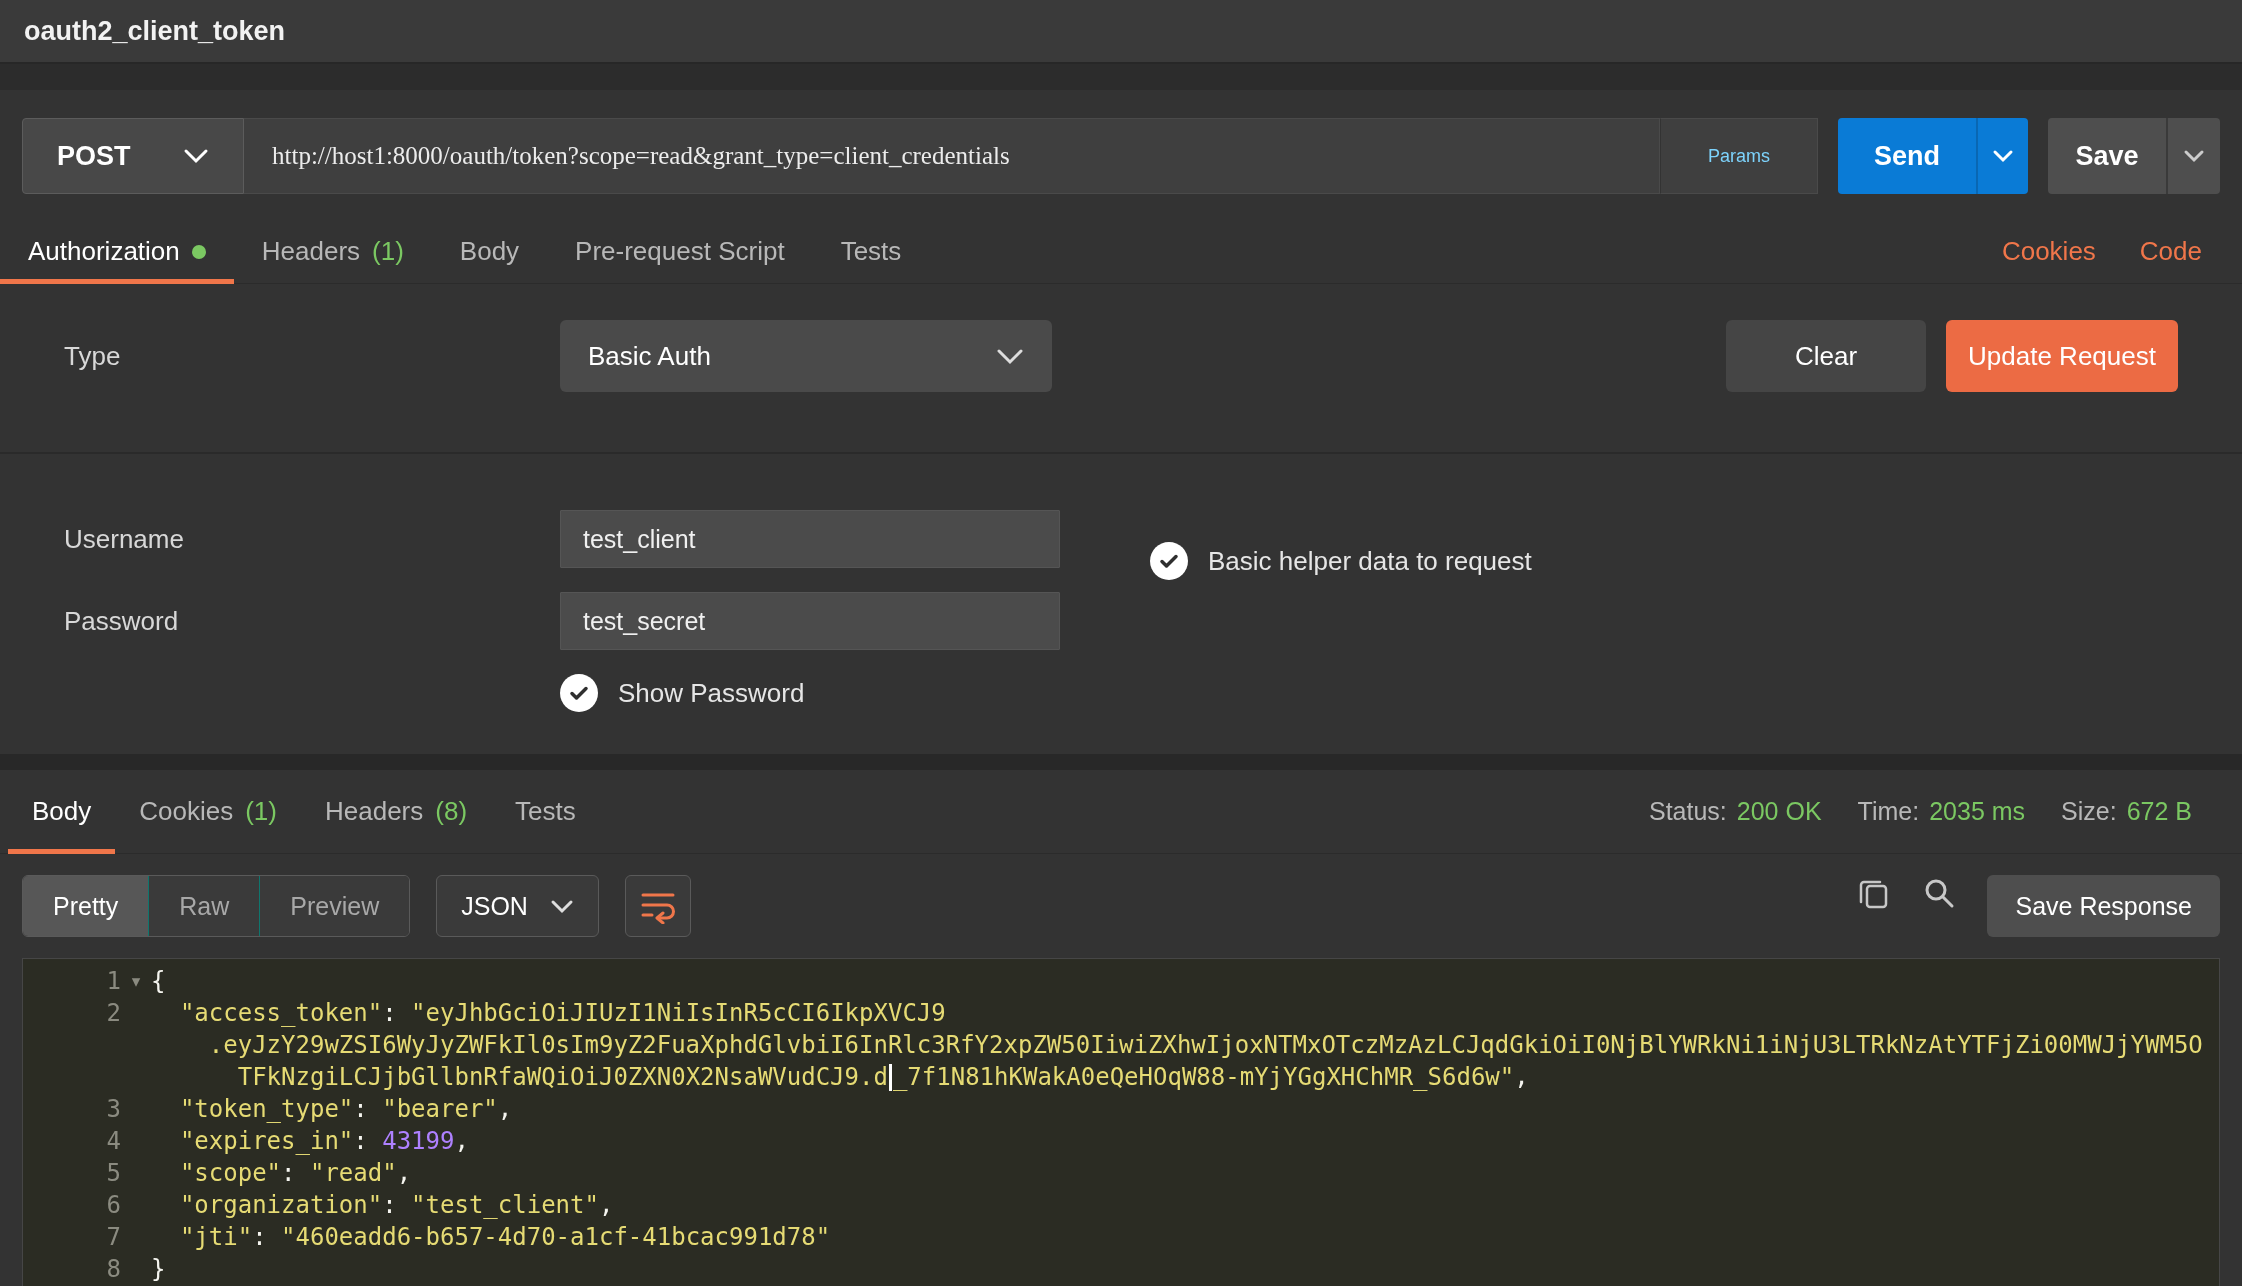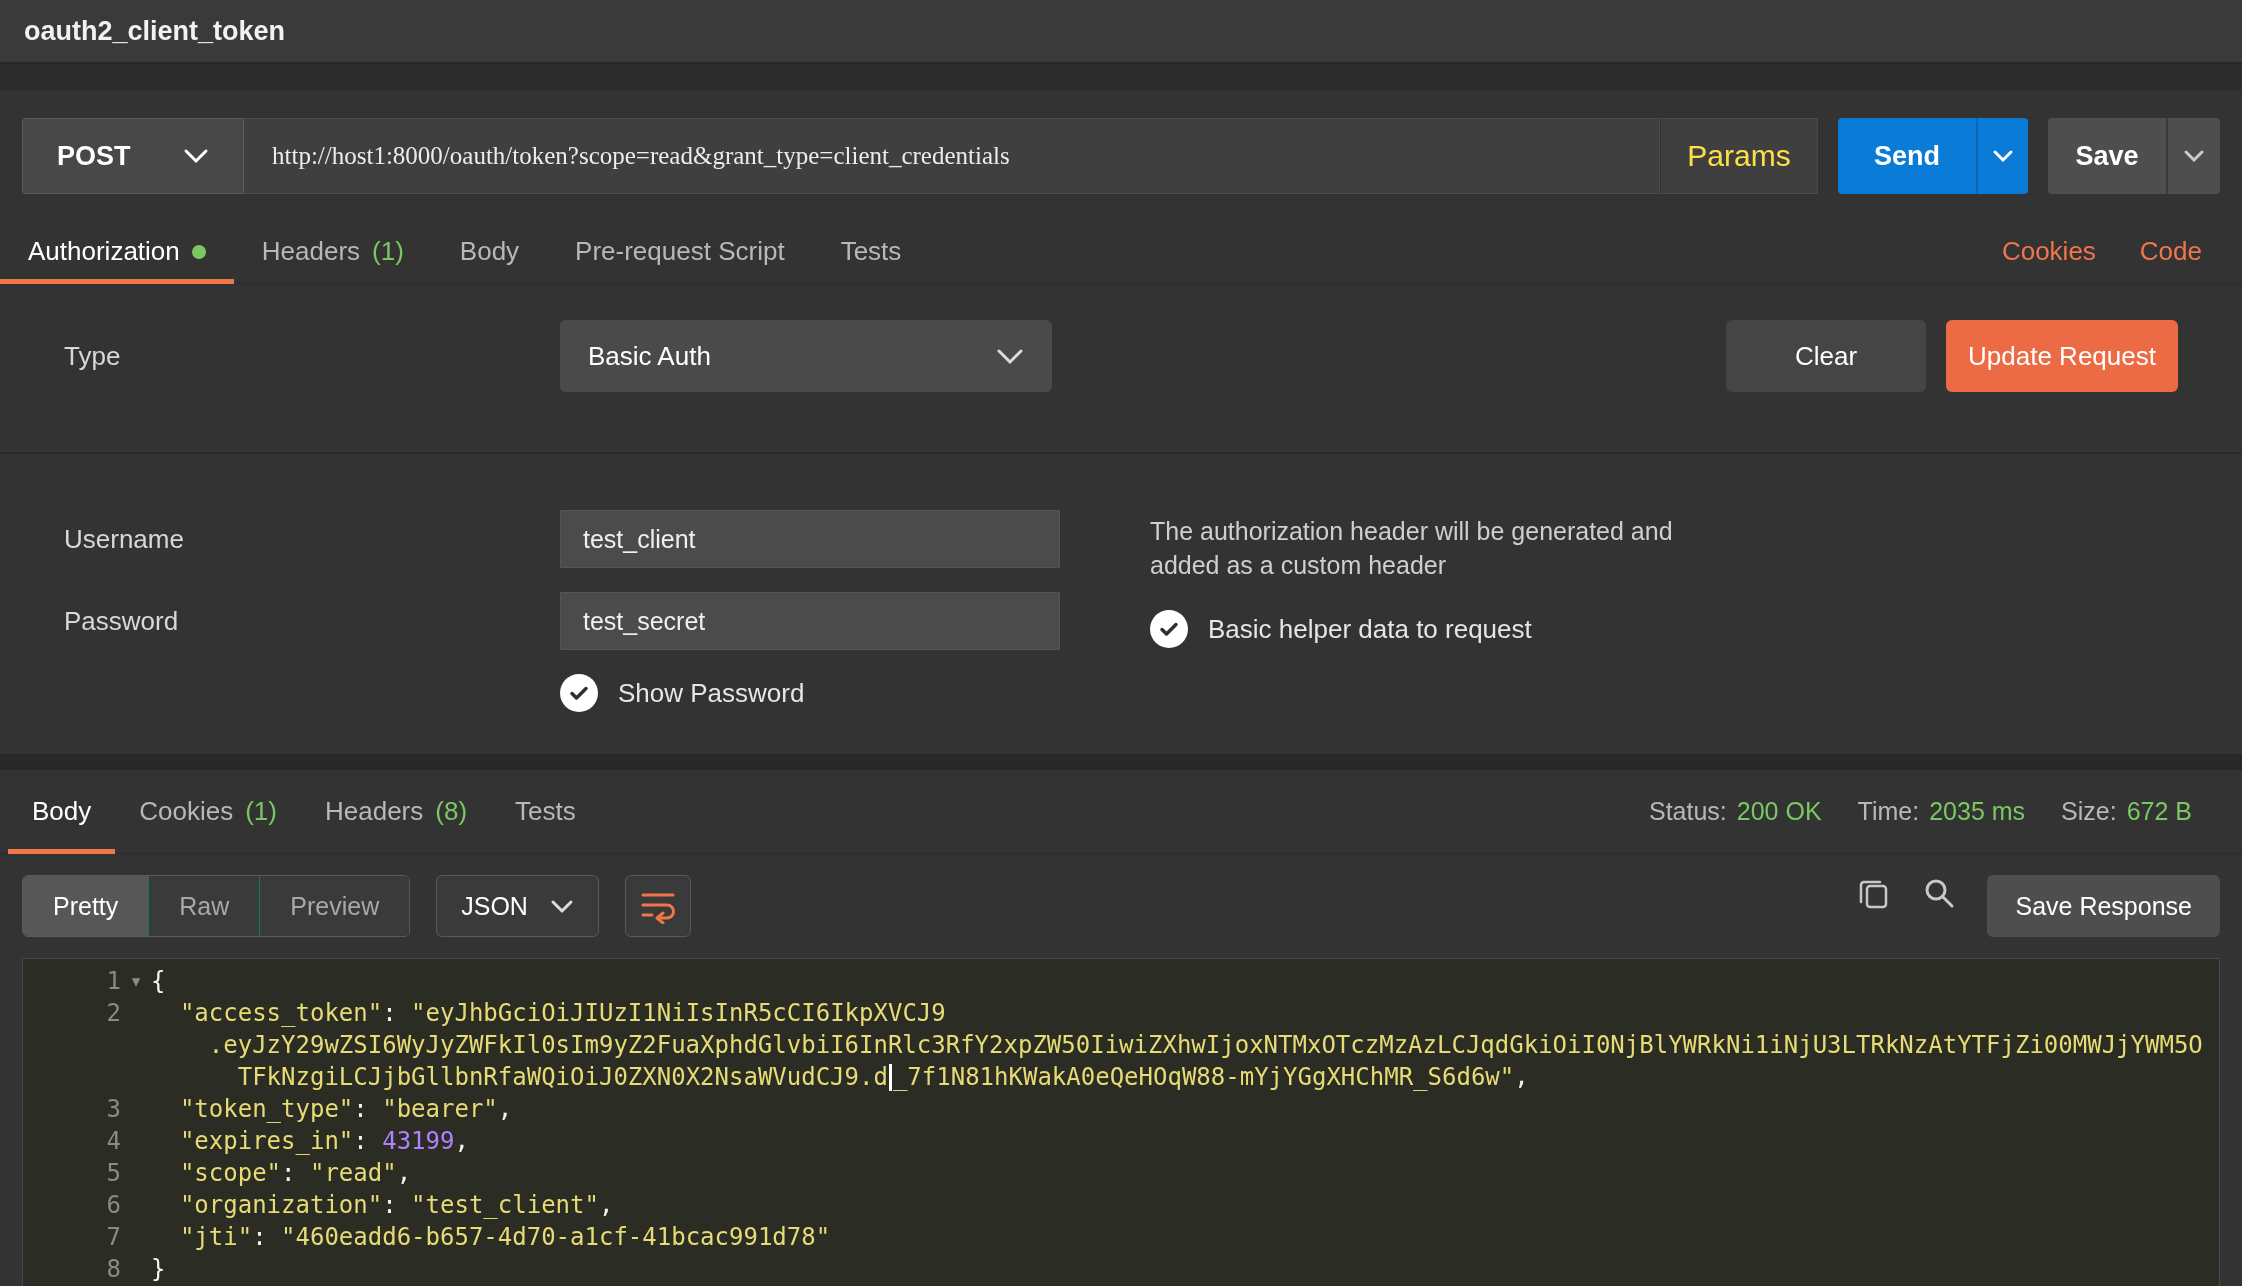--- a/index.html
+++ b/index.html
@@ -30,21 +30,21 @@
   .url-field {
     flex: 1; background: #3f3f3f; border: 1px solid #4a4a4a; border-left: none;
     display: flex; align-items: center; padding: 0 28px;
   }
   .url-field input {
     width: 100%; background: transparent; border: none; outline: none;
     font-size: 25px; color: #ececec; font-family: Liberation Serif, serif;
   }
   .params-btn {
     width: 158px; background: #3f3f3f; border: 1px solid #4a4a4a; border-left: 1px solid #333;
-    color: #fde047; font-size: 30px; display: flex; align-items: center; justify-content: center;
+    color: #7dd3fc; font-size: 18px; display: flex; align-items: center; justify-content: center;
     cursor: pointer;
   }
   .send-group, .save-group { display: flex; margin-left: 20px; }
   .send-btn {
     width: 138px; background: #0a7bd6; color: #fff; font-size: 27px; font-weight: bold;
     border: none; border-radius: 4px 0 0 4px; cursor: pointer;
     display: flex; align-items: center; justify-content: center;
   }
   .send-caret {
     width: 52px; background: #0a7bd6; border: none; border-left: 2px solid #0967b3;
@@ -287,24 +287,20 @@
       <div class="checkbox-row show-pw">
         <span class="check-circle">
           <svg width="24" height="24" viewBox="0 0 24 24">
               <path d="M5 12.5l4.5 4.5L19 7.5" stroke="#2f2f2f" stroke-width="3.5" fill="none" stroke-linecap="round" stroke-linejoin="round"></path>
             </svg>
         </span>
         <span class="checkbox-label">Show Password</span>
       </div>
     </div>
     <div class="creds-right">
-      <div class="helper-note">
-        <div>The authorization header will be generated and</div>
-        <div>added as a custom header</div>
-      </div>
       <div class="checkbox-row save-helper">
         <span class="check-circle">
           <svg width="24" height="24" viewBox="0 0 24 24">
               <path d="M5 12.5l4.5 4.5L19 7.5" stroke="#2f2f2f" stroke-width="3.5" fill="none" stroke-linecap="round" stroke-linejoin="round"></path>
             </svg>
         </span>
         <span class="checkbox-label">Basic helper data to request</span>
       </div>
     </div>
   </div>

